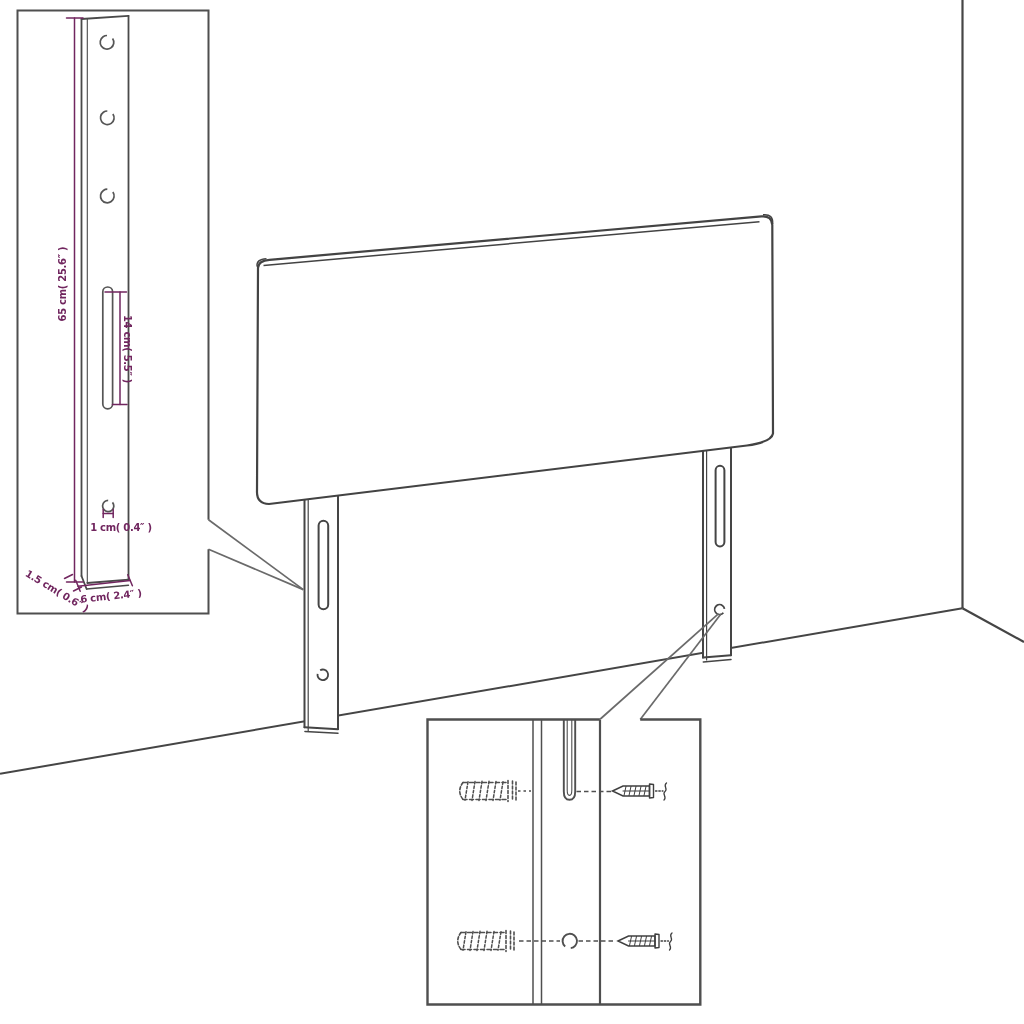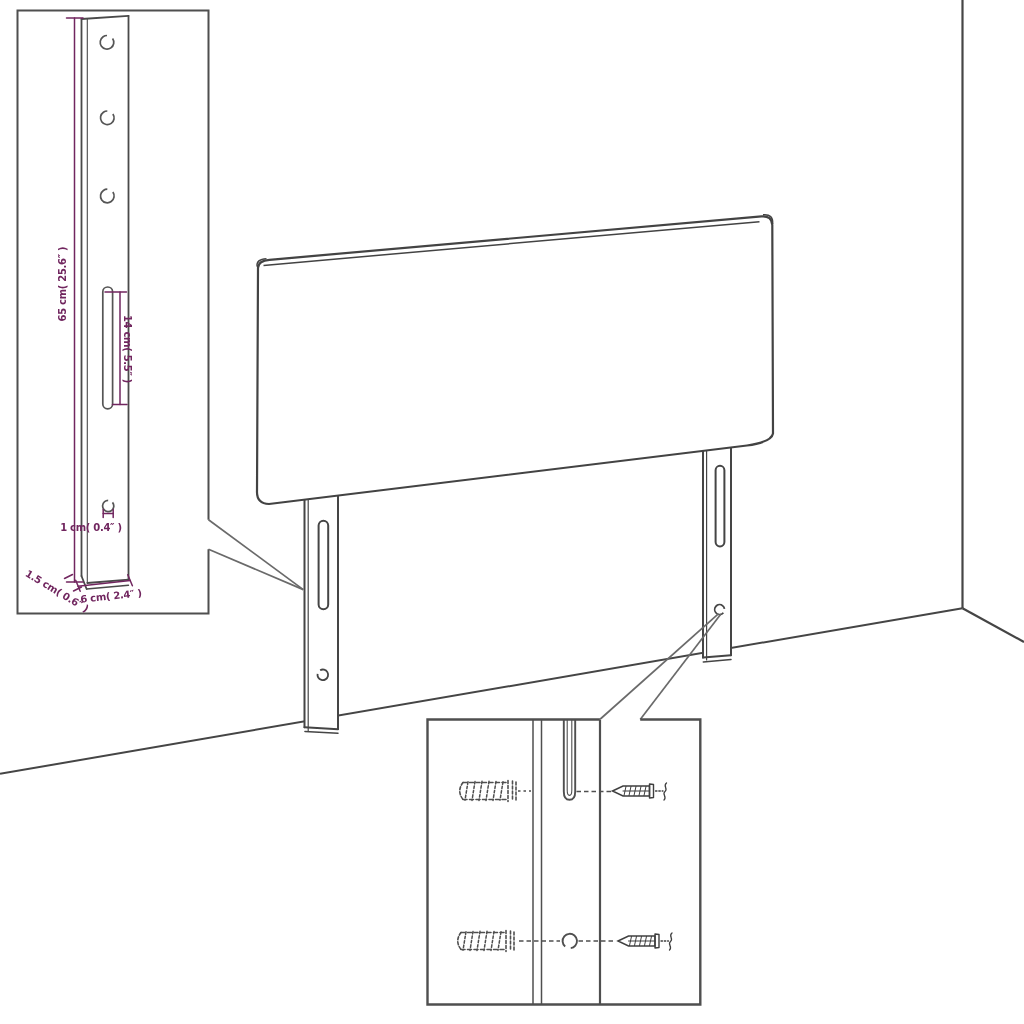--- a/index.html
+++ b/index.html
@@ -171,19 +171,19 @@
         <path d="M655.5,791 L663,791" stroke-width="1.3" stroke-dasharray="1.5 1.8"></path>
         <path d="M666.5,783 C662.5,786 668.5,789 665,791.5 C661.5,794 667.5,797 664,800" stroke-width="1.3"></path>
       </g>
     </g>
   </svg>
 
   <div class="dim-label" style="left:62px;top:284px;transform:translate(-50%,-50%) rotate(-90deg);">65 cm( 25.6″ )</div>
 
   <div class="dim-label" style="left:126.5px;top:349px;transform:translate(-50%,-50%) rotate(90deg);">14 cm( 5.5″ )</div>
 
-  <div class="dim-label" style="left:91px;top:526.5px;transform:translate(-50%,-50%);">1 cm( 0.4″ )</div>
+  <div class="dim-label" style="left:121px;top:526.5px;transform:translate(-50%,-50%);">1 cm( 0.4″ )</div>
 
   <div class="dim-label" style="left:57px;top:591px;transform:translate(-50%,-50%) rotate(31deg);">1.5 cm( 0.6″ )</div>
 
   <div class="dim-label" style="left:110.5px;top:595.5px;transform:translate(-50%,-50%) rotate(-6deg);">6 cm( 2.4″ )</div>
 
 </div>
 
 </body></html>

